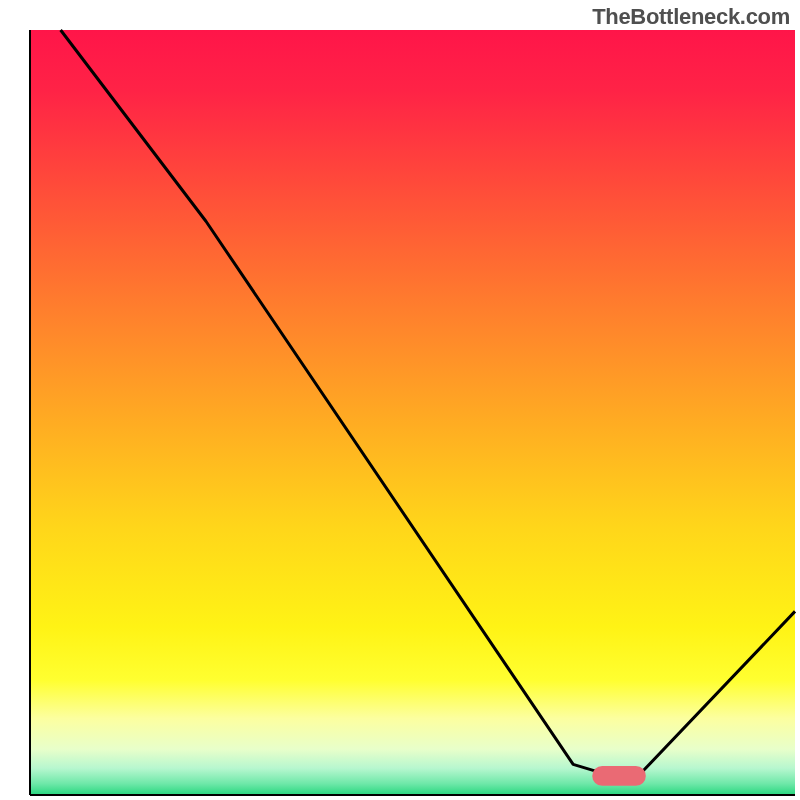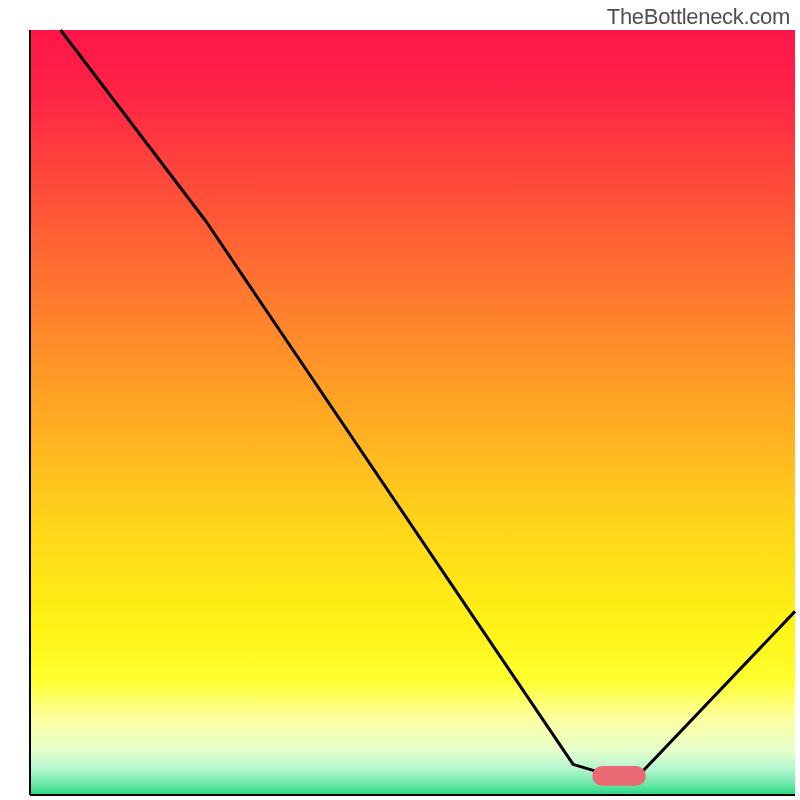--- a/index.html
+++ b/index.html
@@ -13,21 +13,21 @@
   .wrap {
     position: relative;
     width: 800px;
     height: 800px;
   }
   .watermark {
     position: absolute;
     top: 4px;
     right: 10px;
     font-size: 22px;
-    font-weight: 400;
+    font-weight: 700;
     color: #4f4f4f;
     letter-spacing: -0.3px;
   }
   svg.plot {
     position: absolute;
     left: 0;
     top: 0;
     width: 800px;
     height: 800px;
     display: block;

